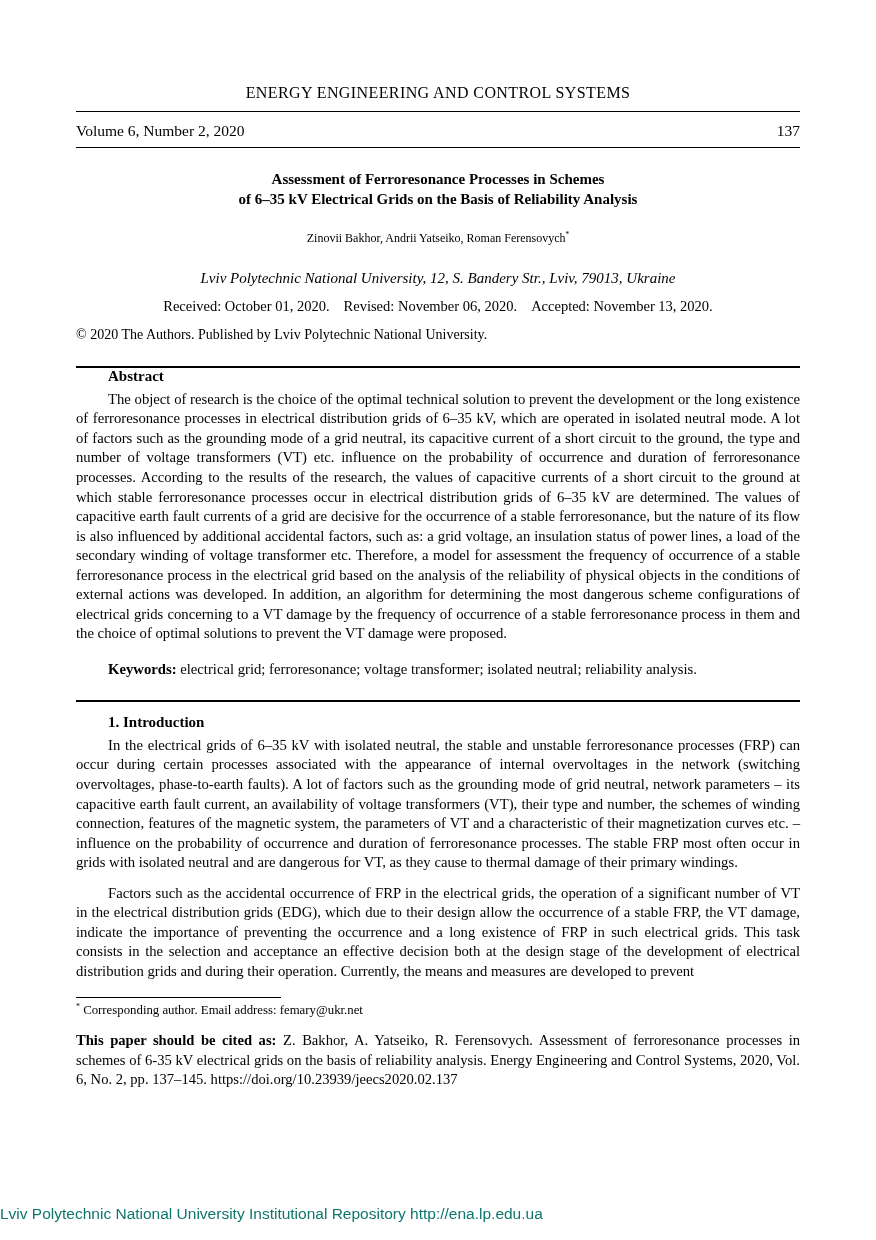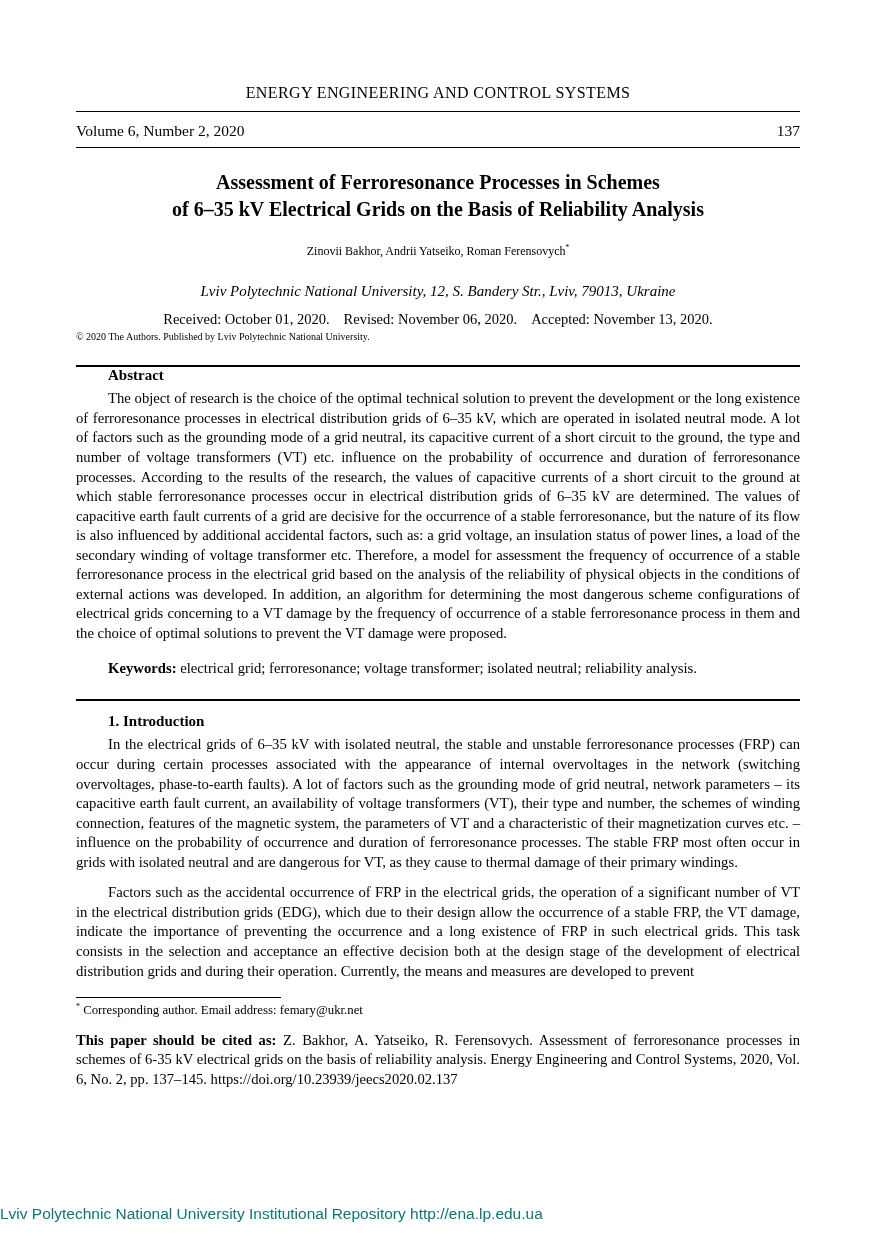--- a/index.html
+++ b/index.html
@@ -8,27 +8,27 @@
     background: #ffffff; color: #000000;
     font-family: "Liberation Serif", serif;
     padding: 84px 76px 0 76px; overflow: hidden;
   }
   .journal-header { text-align: center; font-size: 16px; letter-spacing: 0.4px; }
   .rule { border: none; border-top: 1px solid #000; margin: 0; }
   .rule.thick { border-top-width: 2px; }
   .r1 { margin-top: 9px; }
   .volume-row { display: flex; justify-content: space-between; font-size: 15.5px; margin-top: 10px; }
   .r2 { margin-top: 7px; }
-  .title { font-size: 20px; font-weight: bold; text-align: center; margin: 21px 0 0 0; line-height: 1.36; }
+  .title { font-size: 15px; font-weight: bold; text-align: center; margin: 21px 0 0 0; line-height: 1.36; }
   .authors { text-align: center; font-size: 12px; margin-top: 21px; }
   sup { font-size: 0.62em; vertical-align: super; line-height: 0; }
   .affiliation { text-align: center; font-style: italic; font-size: 15px; margin-top: 24px; }
   .dates { text-align: center; font-size: 14.5px; margin-top: 11px; }
   .dates span + span { margin-left: 14px; }
-  .copyright { font-size: 10px; margin-top: 3px; }
+  .copyright { font-size: 14px; margin-top: 12px; }
   .r3 { margin-top: 23px; }
   p { margin: 0; }
   .section-heading { font-size: 15px; font-weight: bold; text-indent: 32px; margin-top: 0; }
   .body-text { font-size: 14.7px; line-height: 1.33; text-align: justify; text-indent: 32px; margin-top: 5px; }
   .keywords { font-size: 14.7px; text-indent: 32px; margin-top: 17px; }
   .bold { font-weight: bold; }
   .r4 { margin-top: 22px; }
   .intro-heading { margin-top: 12px; }
   .para2 { margin-top: 11px; }
   .footnote-rule { width: 205px; border-top: 1px solid #000; margin-top: 16px; }

